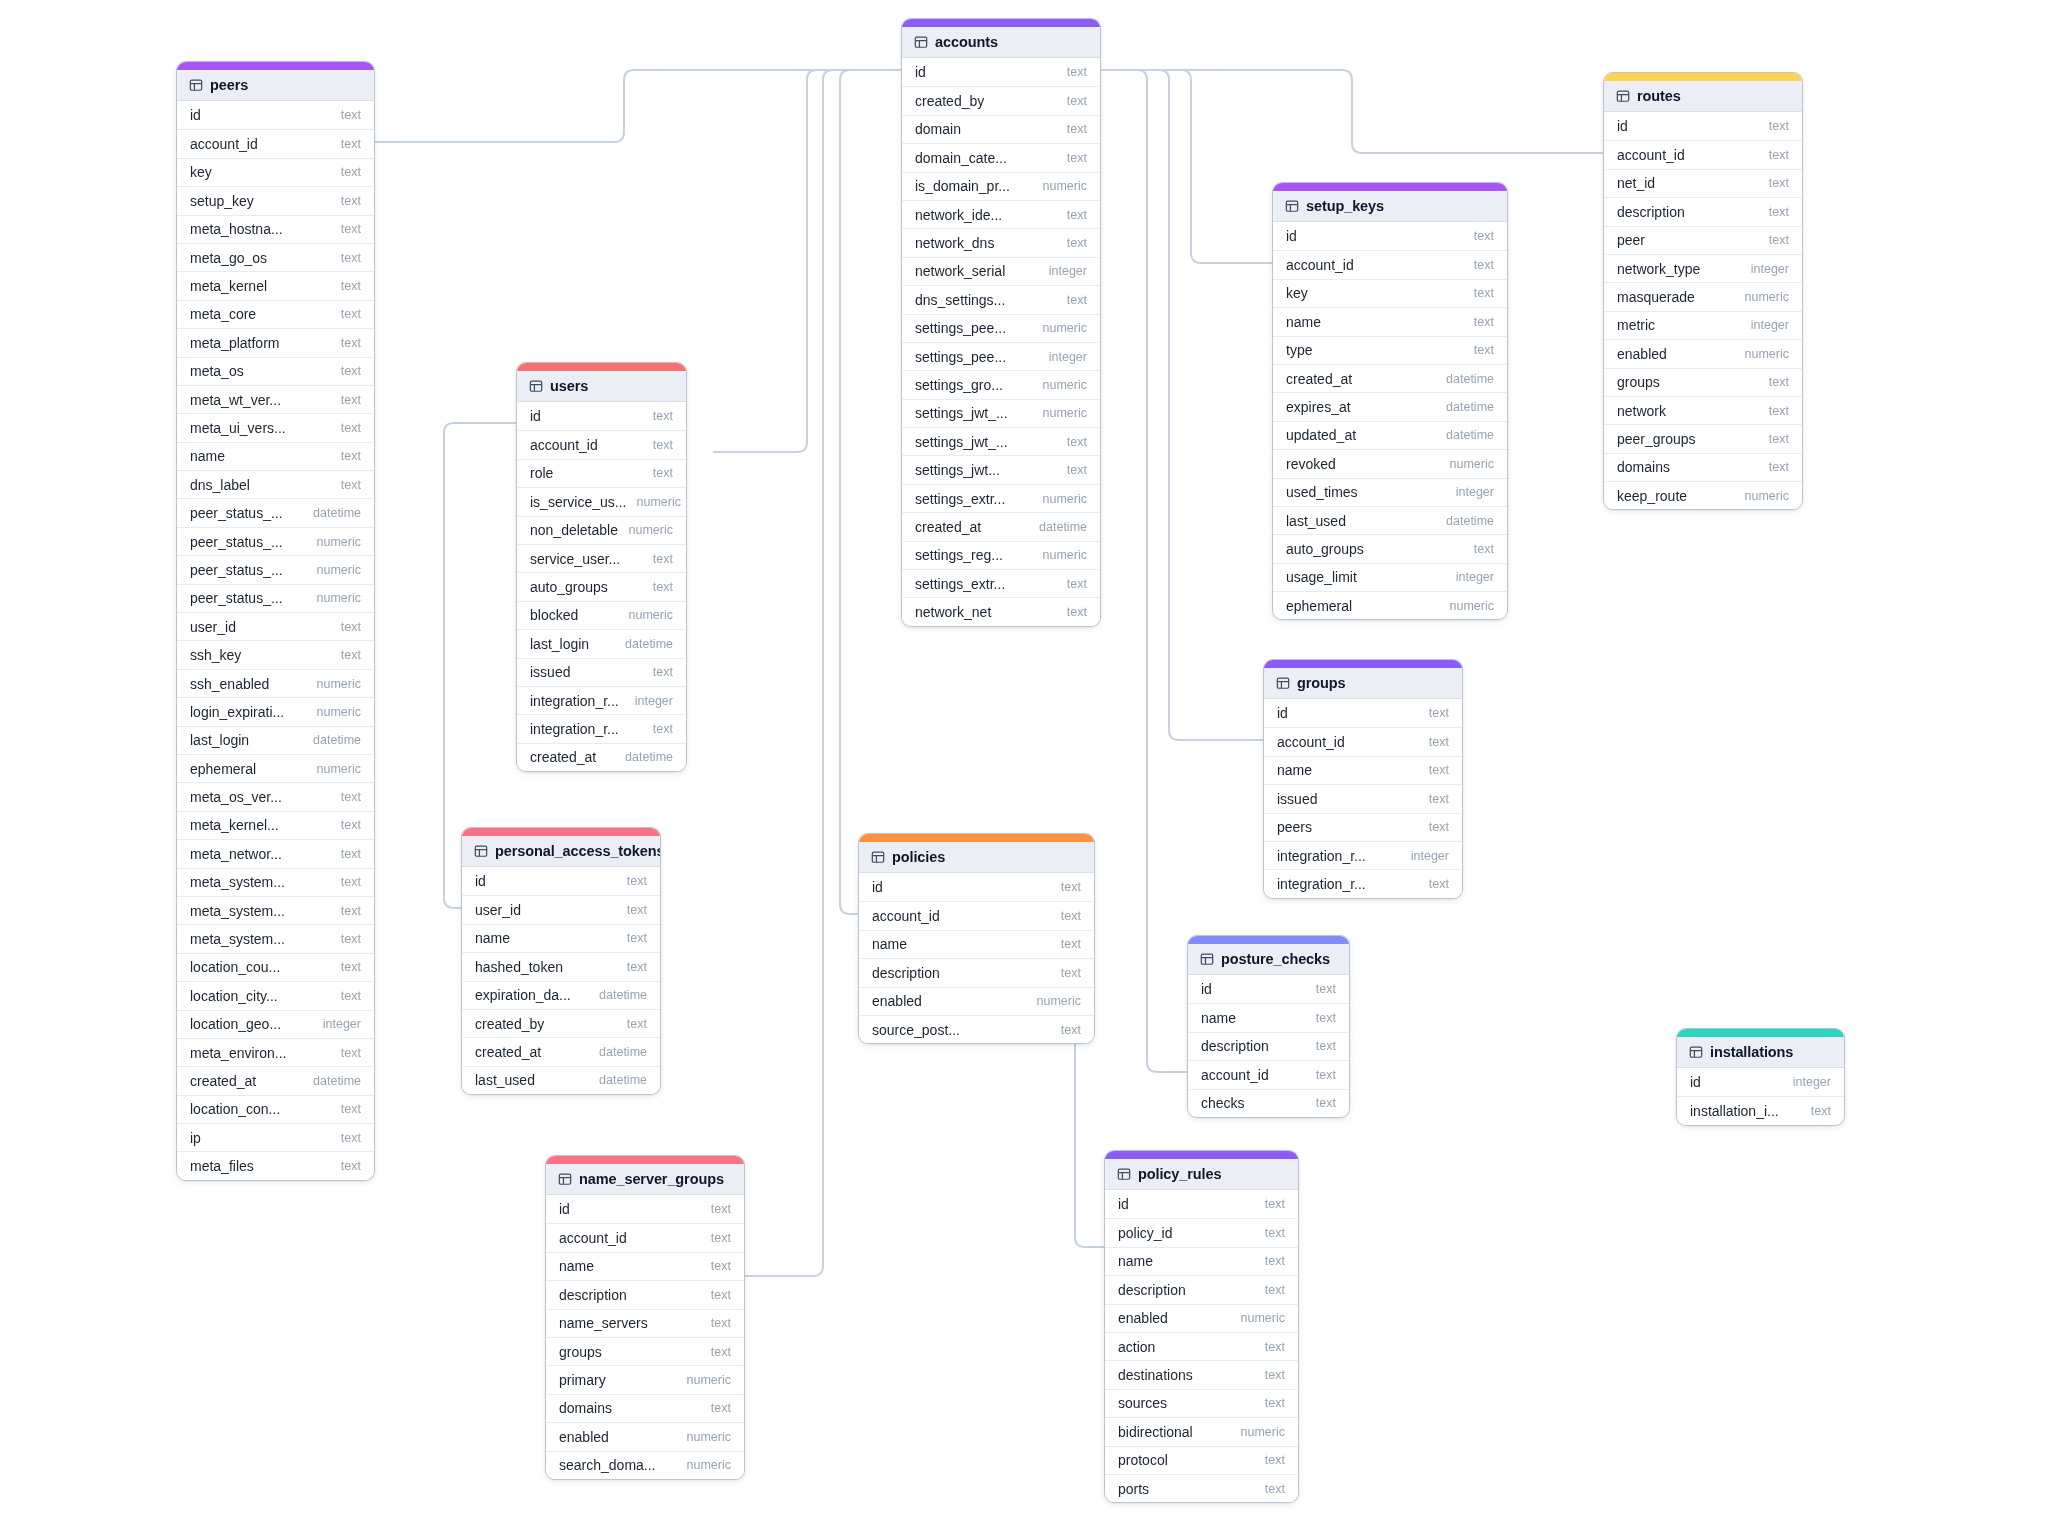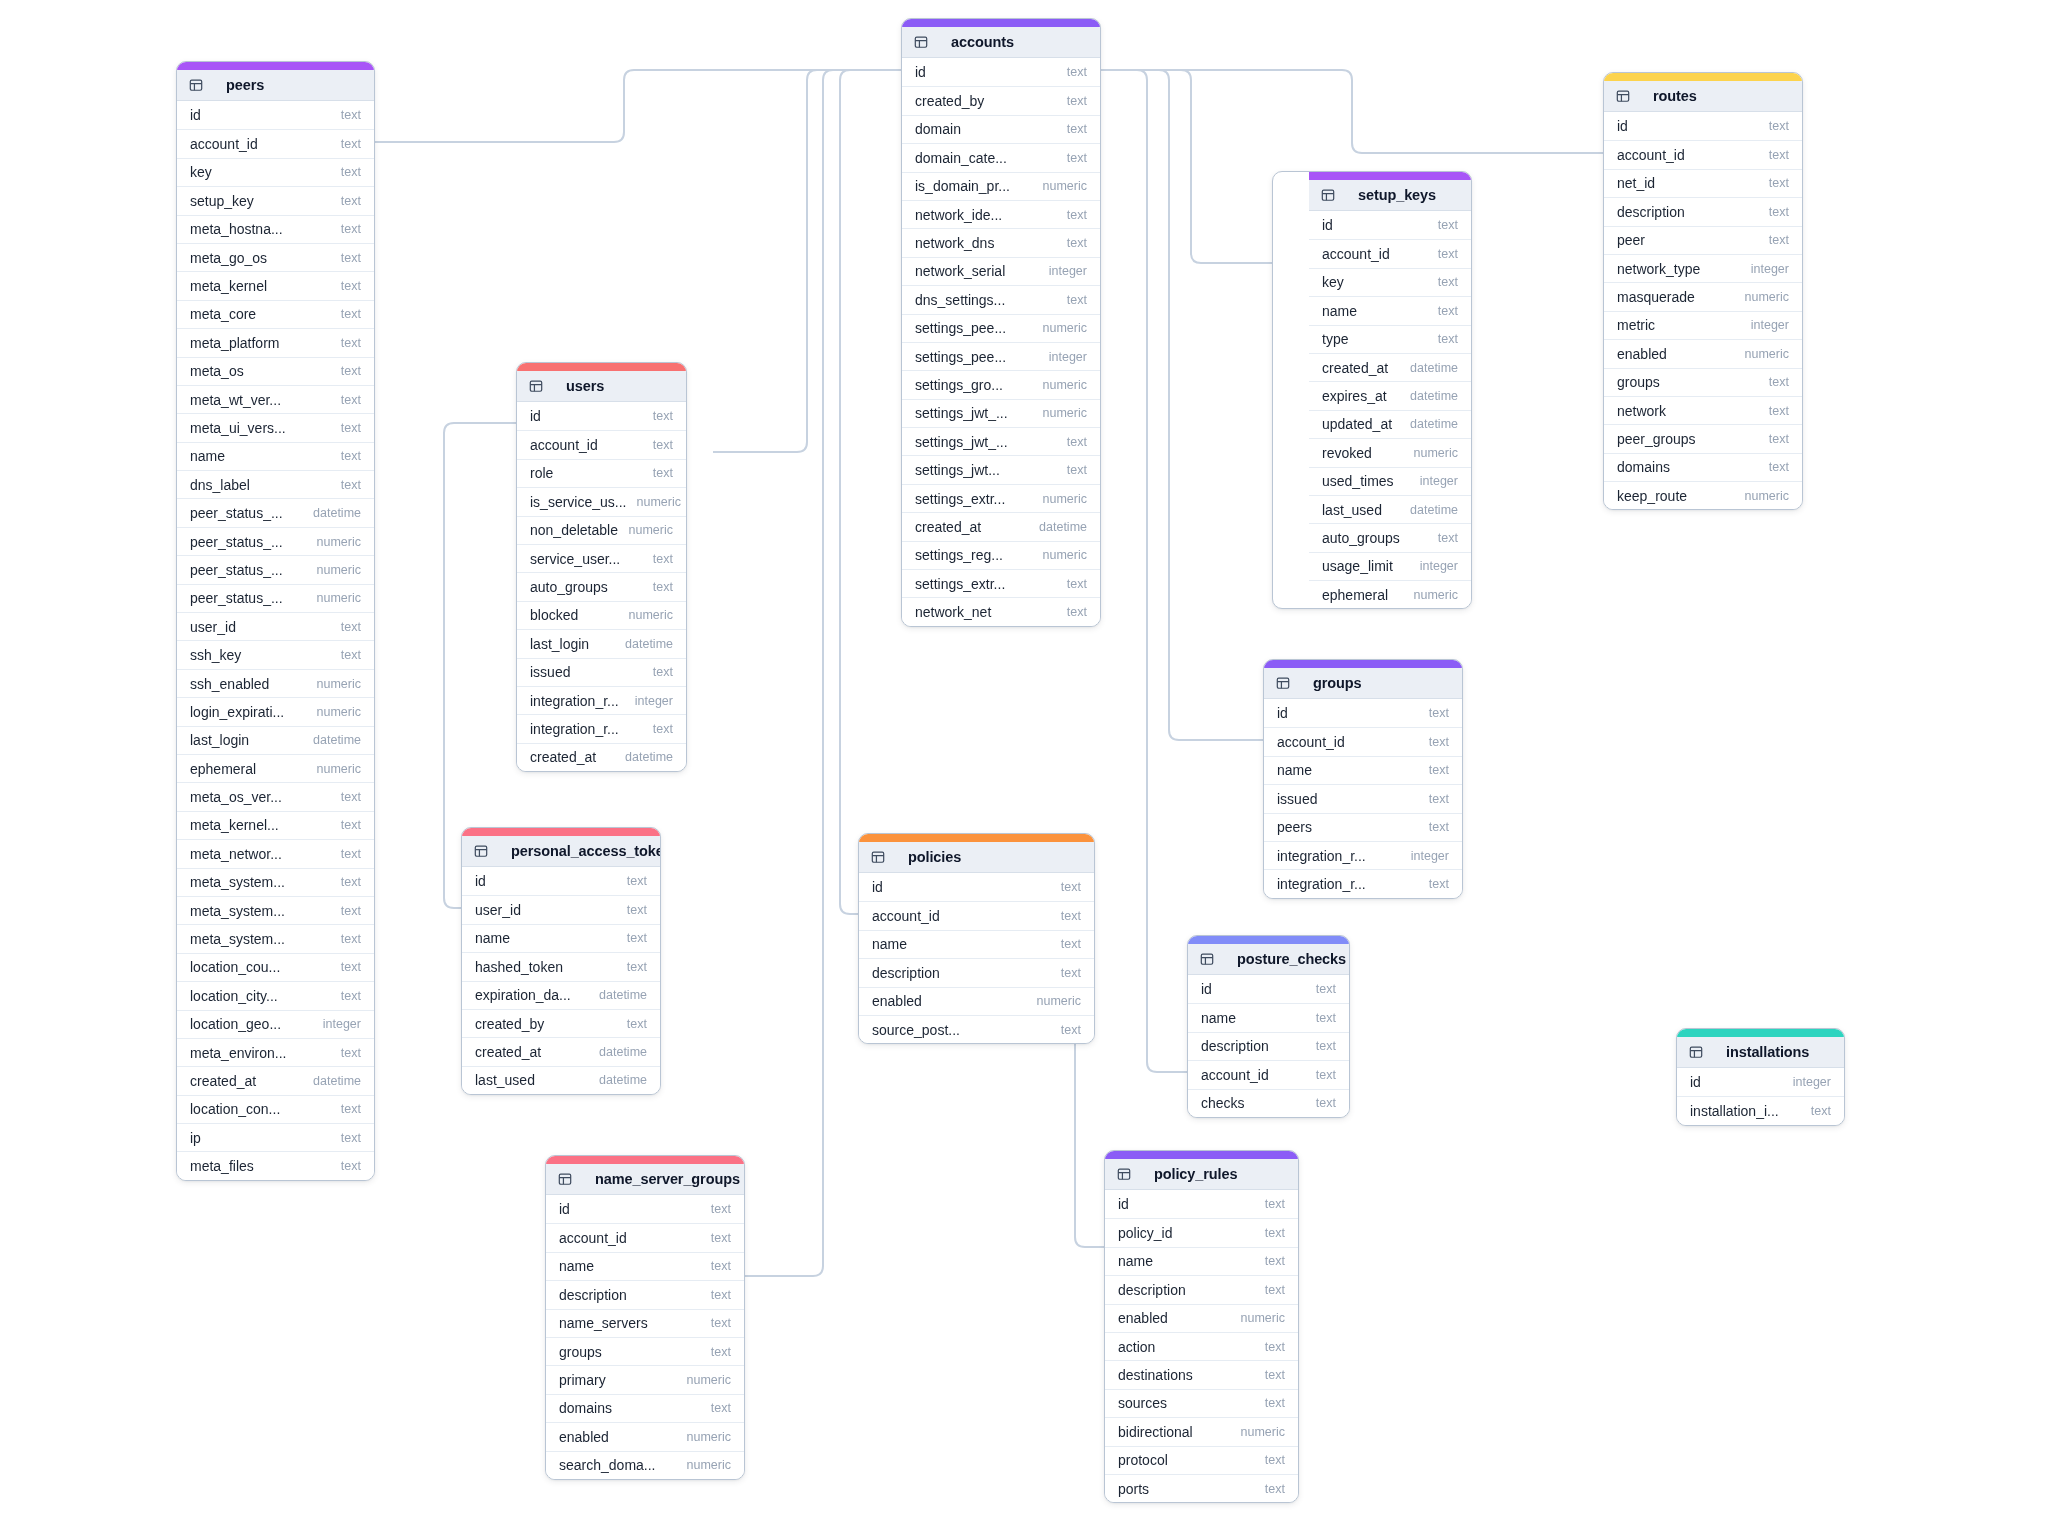--- a/index.html
+++ b/index.html
@@ -5,21 +5,21 @@
   html,body{margin:0;padding:0;background:#ffffff;}
   body{width:2048px;height:1536px;position:relative;overflow:hidden;
        font-family:"Liberation Sans",sans-serif;-webkit-font-smoothing:antialiased;}
   #canvas{position:absolute;inset:0;}
   #connector-layer{position:absolute;left:0;top:0;width:2048px;height:1536px;}
   #connector-layer path{fill:none;stroke:#c7d2e0;stroke-width:2;stroke-linejoin:round;}
   .table-card{position:absolute;background:#ffffff;border:1.5px solid #b9c5d4;border-radius:10px;
       overflow:hidden;box-shadow:0 1px 2px rgba(16,24,40,.05),0 2px 6px rgba(16,24,40,.08);
       box-sizing:border-box;}
   .accent{height:8px;width:100%;}
-  .thead{height:30px;display:flex;align-items:center;gap:23px;padding:0 12px;
+  .thead{height:30px;display:flex;align-items:center;gap:7px;padding:0 12px;
       background:#ebeff5;border-bottom:1px solid #d7dfe9;}
   .ticon{width:14px;height:14px;color:#3f4c5f;flex:0 0 auto;}
   .tname{font-size:14.5px;font-weight:700;color:#0f172a;letter-spacing:-.1px;white-space:nowrap;}
   .frow{height:28.4px;display:flex;align-items:center;justify-content:space-between;
       padding:0 13px;box-sizing:border-box;border-top:1px solid #e6ecf3;background:#fff;}
   .frow:first-child{border-top:none;}
   .fname{font-size:14px;font-weight:500;color:#1b2433;white-space:nowrap;}
   .ftype{font-size:12.5px;font-weight:400;color:#97a3b4;white-space:nowrap;margin-left:10px;}
 </style>
 </head>
@@ -396,21 +396,21 @@
           <div class="frow">
     <span class="fname">created_at</span>
     <span class="ftype">datetime</span>
   </div>
           <div class="frow">
     <span class="fname">last_used</span>
     <span class="ftype">datetime</span>
   </div>
         </div>
   </section>
-      <section class="table-card" style="left: 1272px; top: 171px; width: 200px; padding-left: 36px;">
+      <section class="table-card" style="left: 1272px; top: 182px; width: 236px;">
     <div class="accent" style="background: rgb(168, 85, 247);"></div>
     <header class="thead">
       <svg class="ticon" viewBox="0 0 16 16">
         <rect x="1.5" y="2.5" width="13" height="11.5" rx="1.6" fill="none" stroke="currentColor" stroke-width="1.4"></rect>
         <path d="M1.5 6.4 H14.5 M6.2 6.4 V14" fill="none" stroke="currentColor" stroke-width="1.4"></path>
       </svg>
       <span class="tname">setup_keys</span>
     </header>
     <div class="rows">
           <div class="frow">

